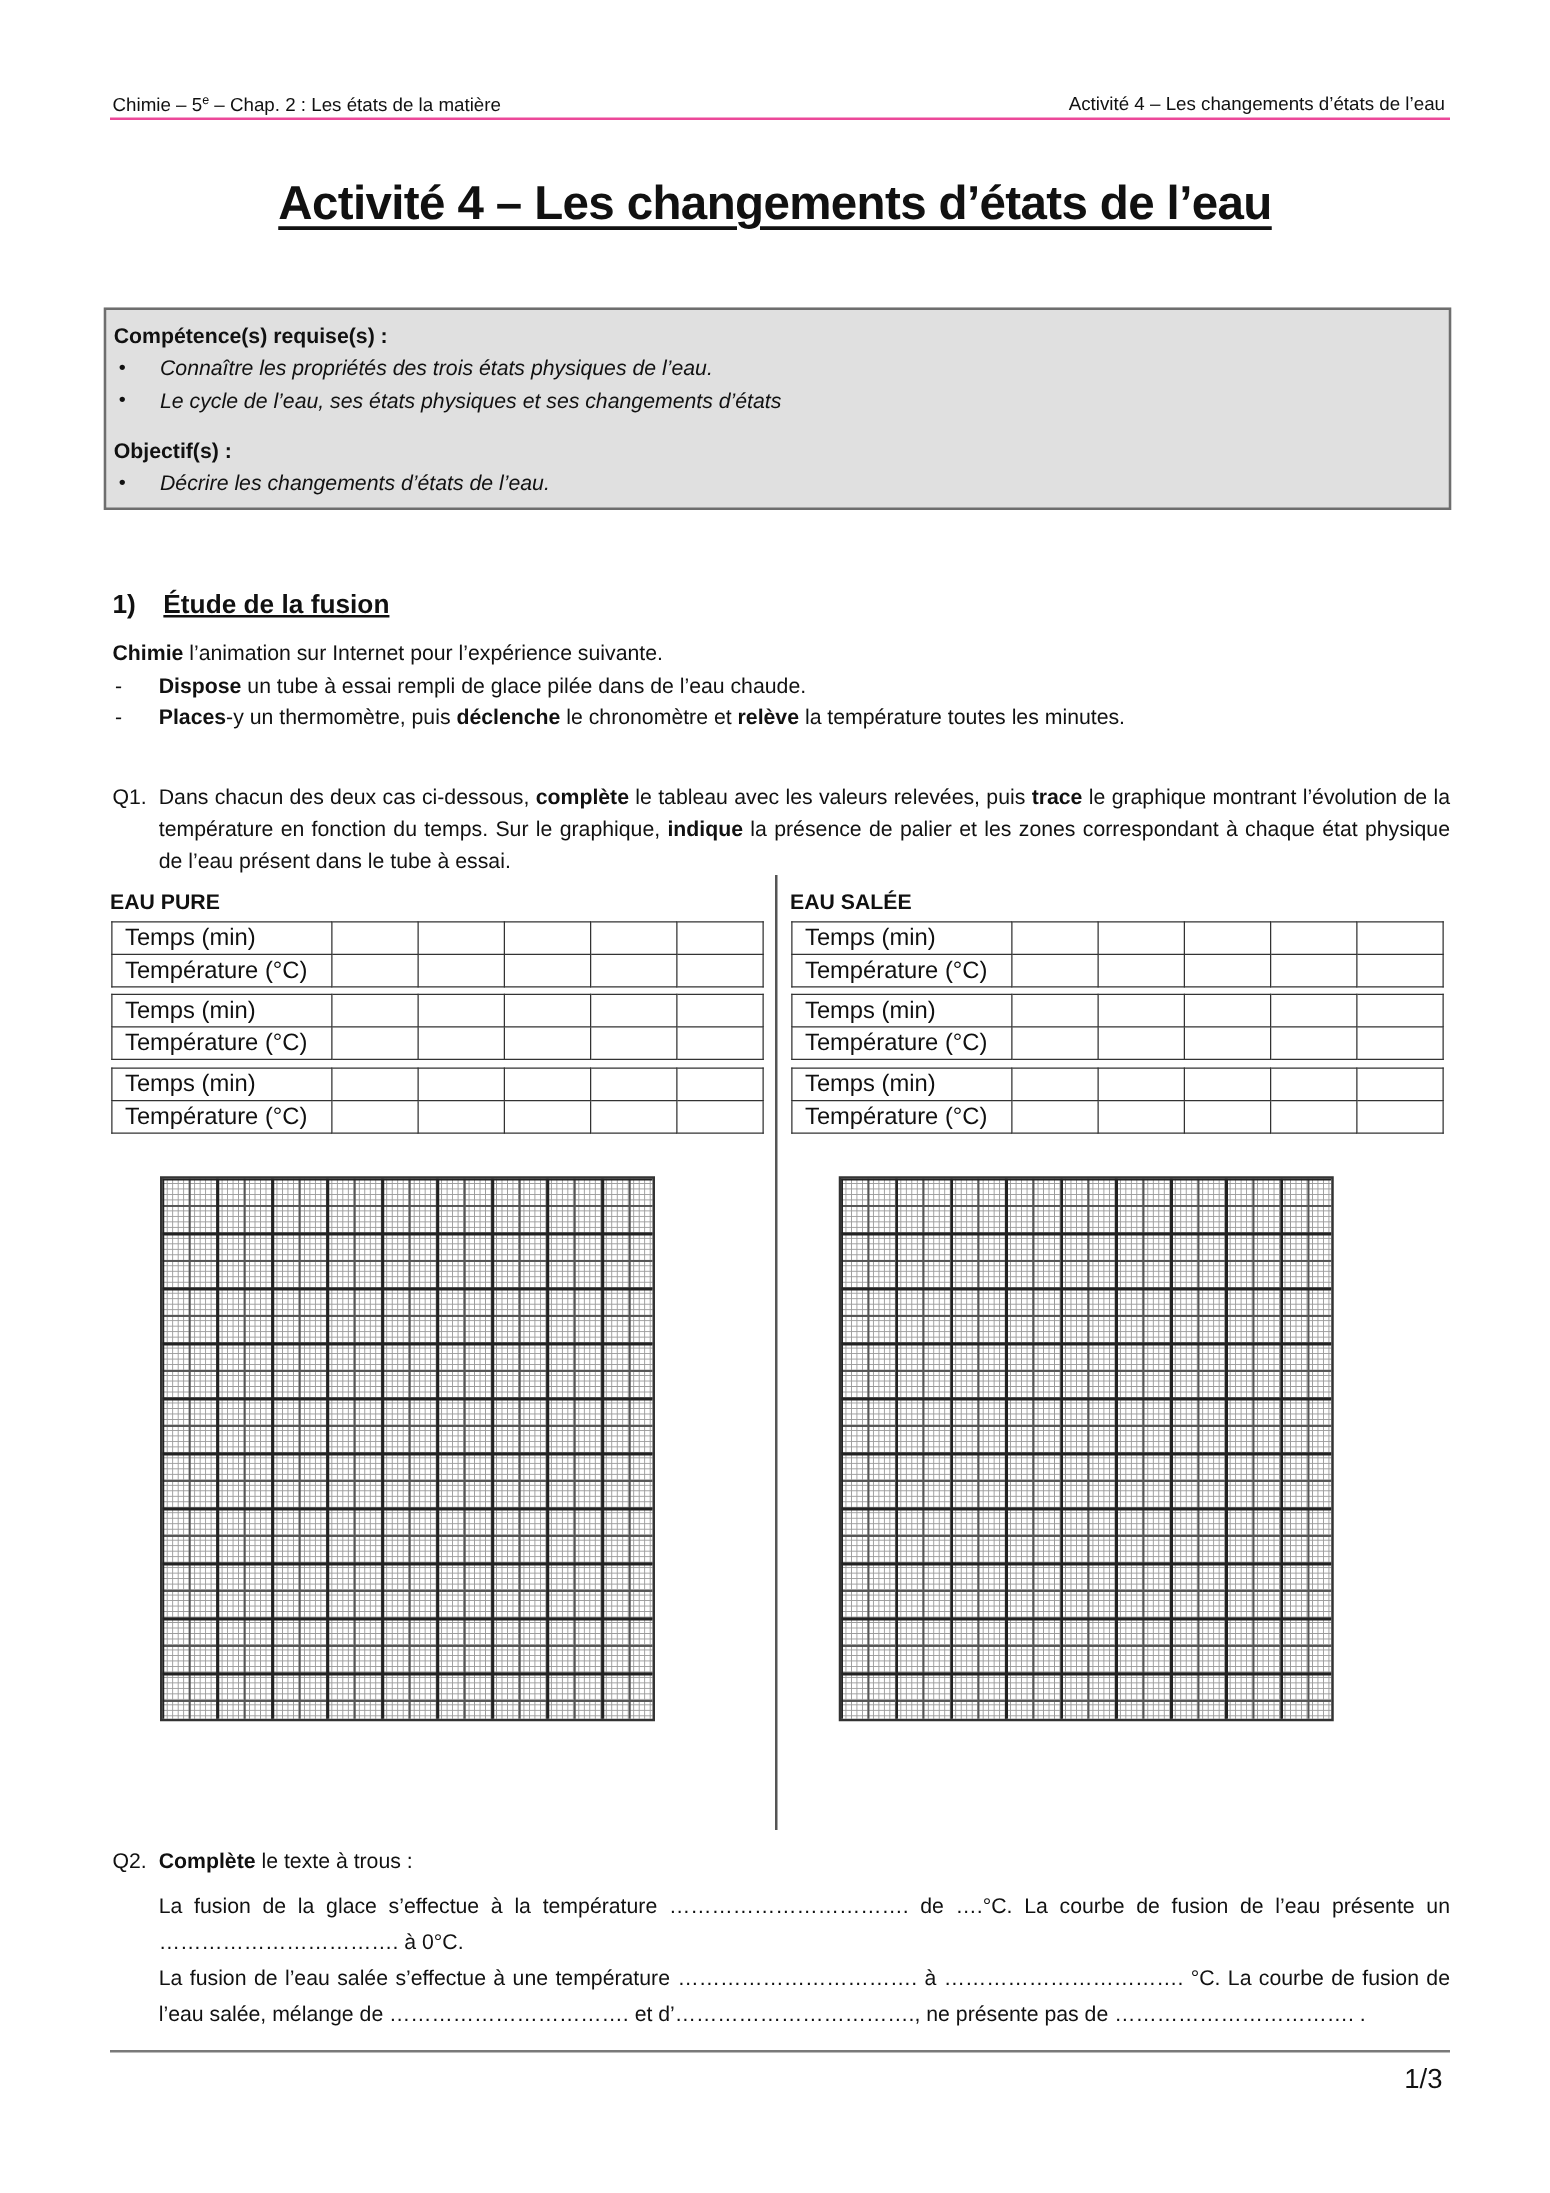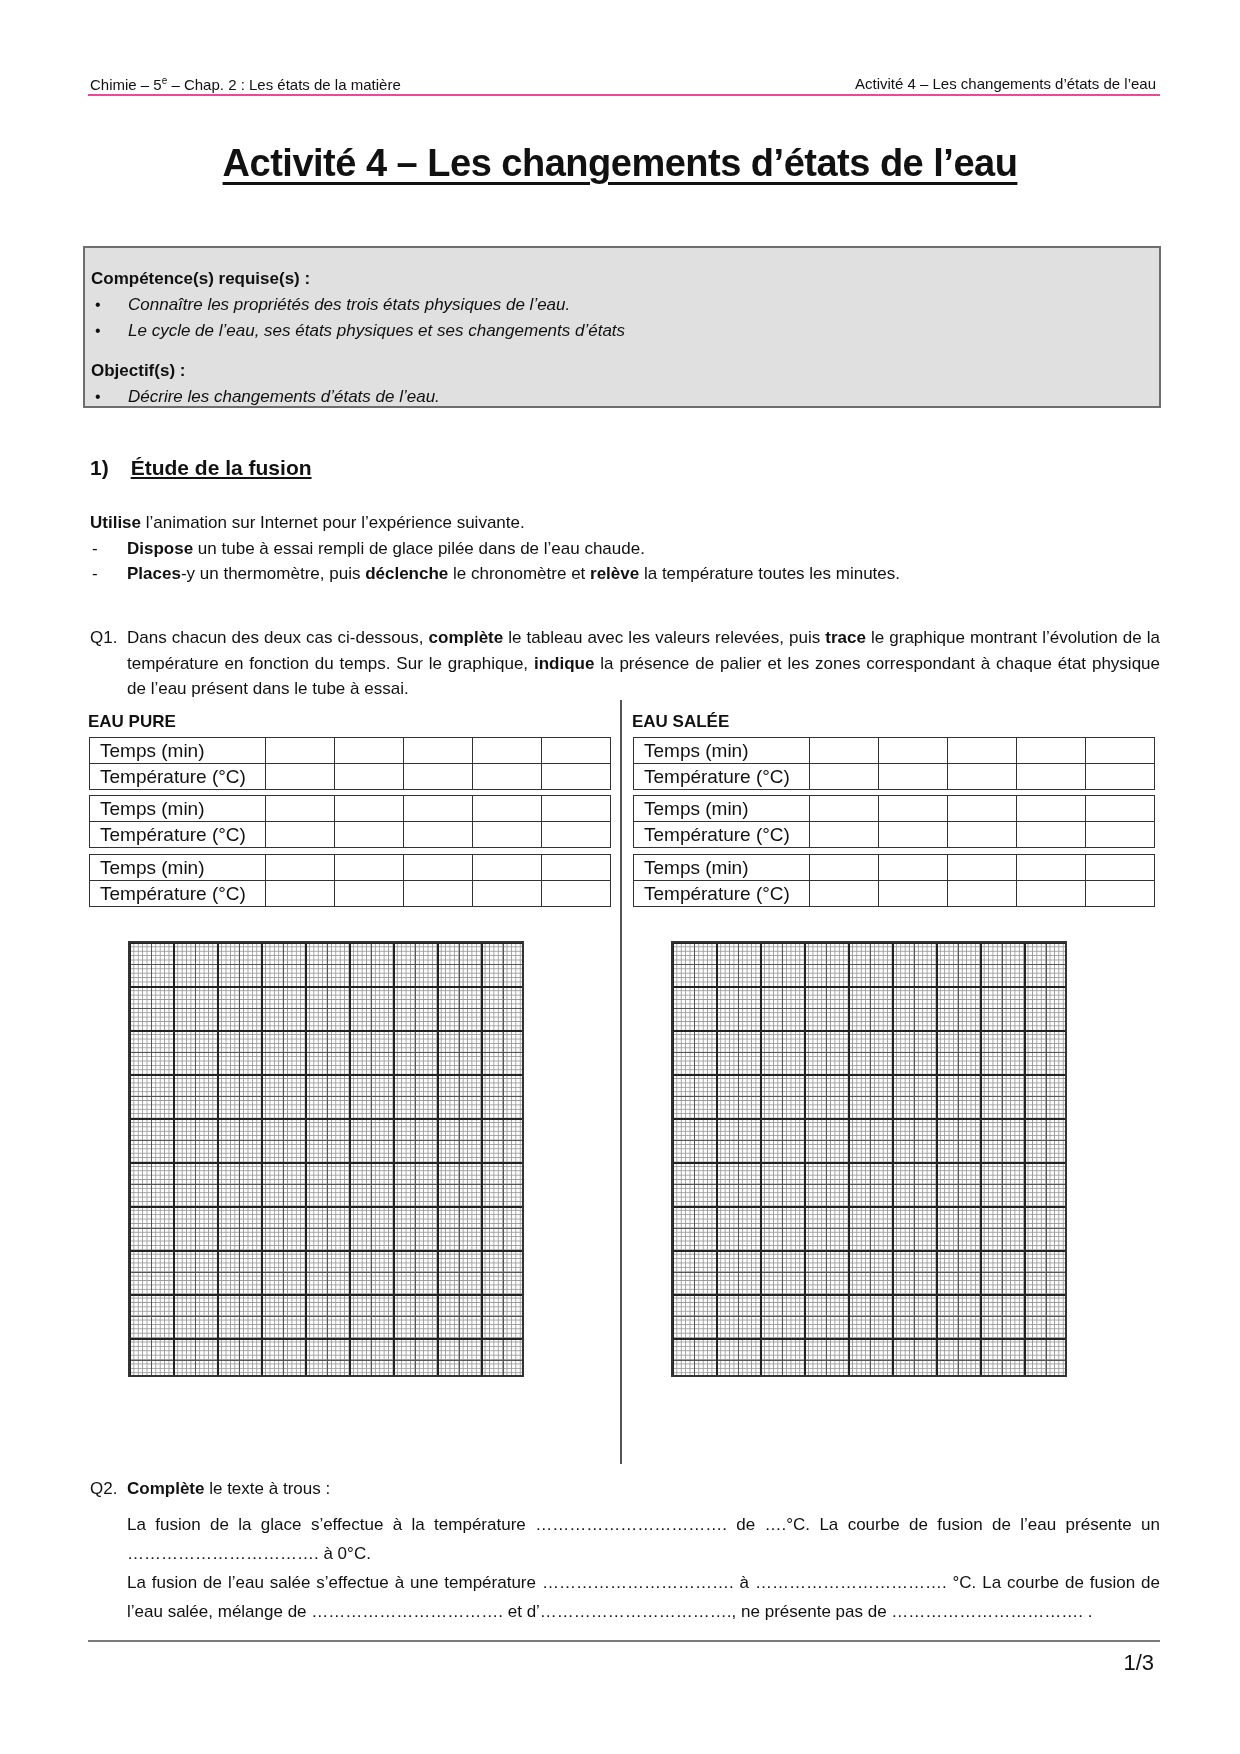--- a/index.html
+++ b/index.html
@@ -10,27 +10,27 @@
 
   
   .hdr { top: 66px; left: 88px; width: 1072px; height: 30px; border-bottom: 2px solid #ec4899; font-size: 15px; }
   .hdr .l { position: absolute; left: 2px; top: 9px; }
   .hdr .r { position: absolute; right: 4px; top: 9px; }
   .hdr sup { font-size: 10px; }
 
   .title { top: 142px; left: 0; width: 1240px; text-align: center; font-size: 38px; font-weight: bold; text-decoration: underline; text-decoration-thickness: 3px; text-underline-offset: 6px; letter-spacing: -0.5px; }
 
   
-  .compbox { top: 246px; left: 83px; width: 1078px; height: 162px; background: #e0e0e0; border: 2px solid #6e6e6e; padding: 18px 6px; font-size: 17px; }
+  .compbox { top: 246px; left: 83px; width: 1078px; height: 162px; background: #e0e0e0; border: 2px solid #6e6e6e; padding: 8px 6px; font-size: 17px; }
   .compbox .lbl { font-weight: bold; line-height: 26px; }
   .compbox .bul { position: relative; padding-left: 37px; font-style: italic; line-height: 26px; }
   .compbox .bul::before { content: "\2022"; position: absolute; left: 4px; font-style: normal; font-size: 16px; }
   .compbox .gap { height: 14px; }
 
-  .sec { top: 456px; left: 90px; font-size: 21px; font-weight: bold; }
+  .sec { top: 472px; left: 90px; font-size: 21px; font-weight: bold; }
   .sec .u { text-decoration: underline; margin-left: 22px; }
 
   .txt { font-size: 17px; line-height: 25.5px; }
   .intro { top: 510px; left: 90px; width: 1070px; }
   .intro .dash { position: relative; padding-left: 37px; }
   .intro .dash::before { content: "-"; position: absolute; left: 2px; }
   b { font-weight: bold; }
 
   .q1 { top: 625px; left: 90px; width: 1070px; }
   .q1 .qn { position: absolute; left: 0; top: 0; }
@@ -90,21 +90,21 @@
   <div class="gap"></div>
   <div class="lbl">Objectif(s) :</div>
   <div class="bul">Décrire les changements d’états de l’eau.</div>
 </div>
 
 <div class="abs sec">
   <span>1)</span><span class="u">Étude de la fusion</span>
 </div>
 
 <div class="abs txt intro">
-  <div><b>Utilise</b><span> l’animation sur Internet pour l’expérience suivante.</span></div>
+  <div><b>Chimie</b><span> l’animation sur Internet pour l’expérience suivante.</span></div>
   <div class="dash"><b>Dispose</b><span> un tube à essai rempli de glace pilée dans de l’eau chaude.</span></div>
   <div class="dash"><b>Places</b><span>-y un thermomètre, puis </span><b>déclenche</b><span> le chronomètre et </span><b>relève</b><span> la température toutes les minutes.</span></div>
 </div>
 
 <div class="abs txt q1">
   <span class="qn">Q1.</span>
   <div class="qt"><span>Dans chacun des deux cas ci-dessous, </span><b>complète</b><span> le tableau avec les valeurs relevées, puis </span><b>trace</b><span> le graphique montrant l’évolution de la température en fonction du temps. Sur le graphique, </span><b>indique</b><span> la présence de palier et les zones correspondant à chaque état physique de l’eau présent dans le tube à essai.</span></div>
 </div>
 
 <div class="abs vsep"></div>

